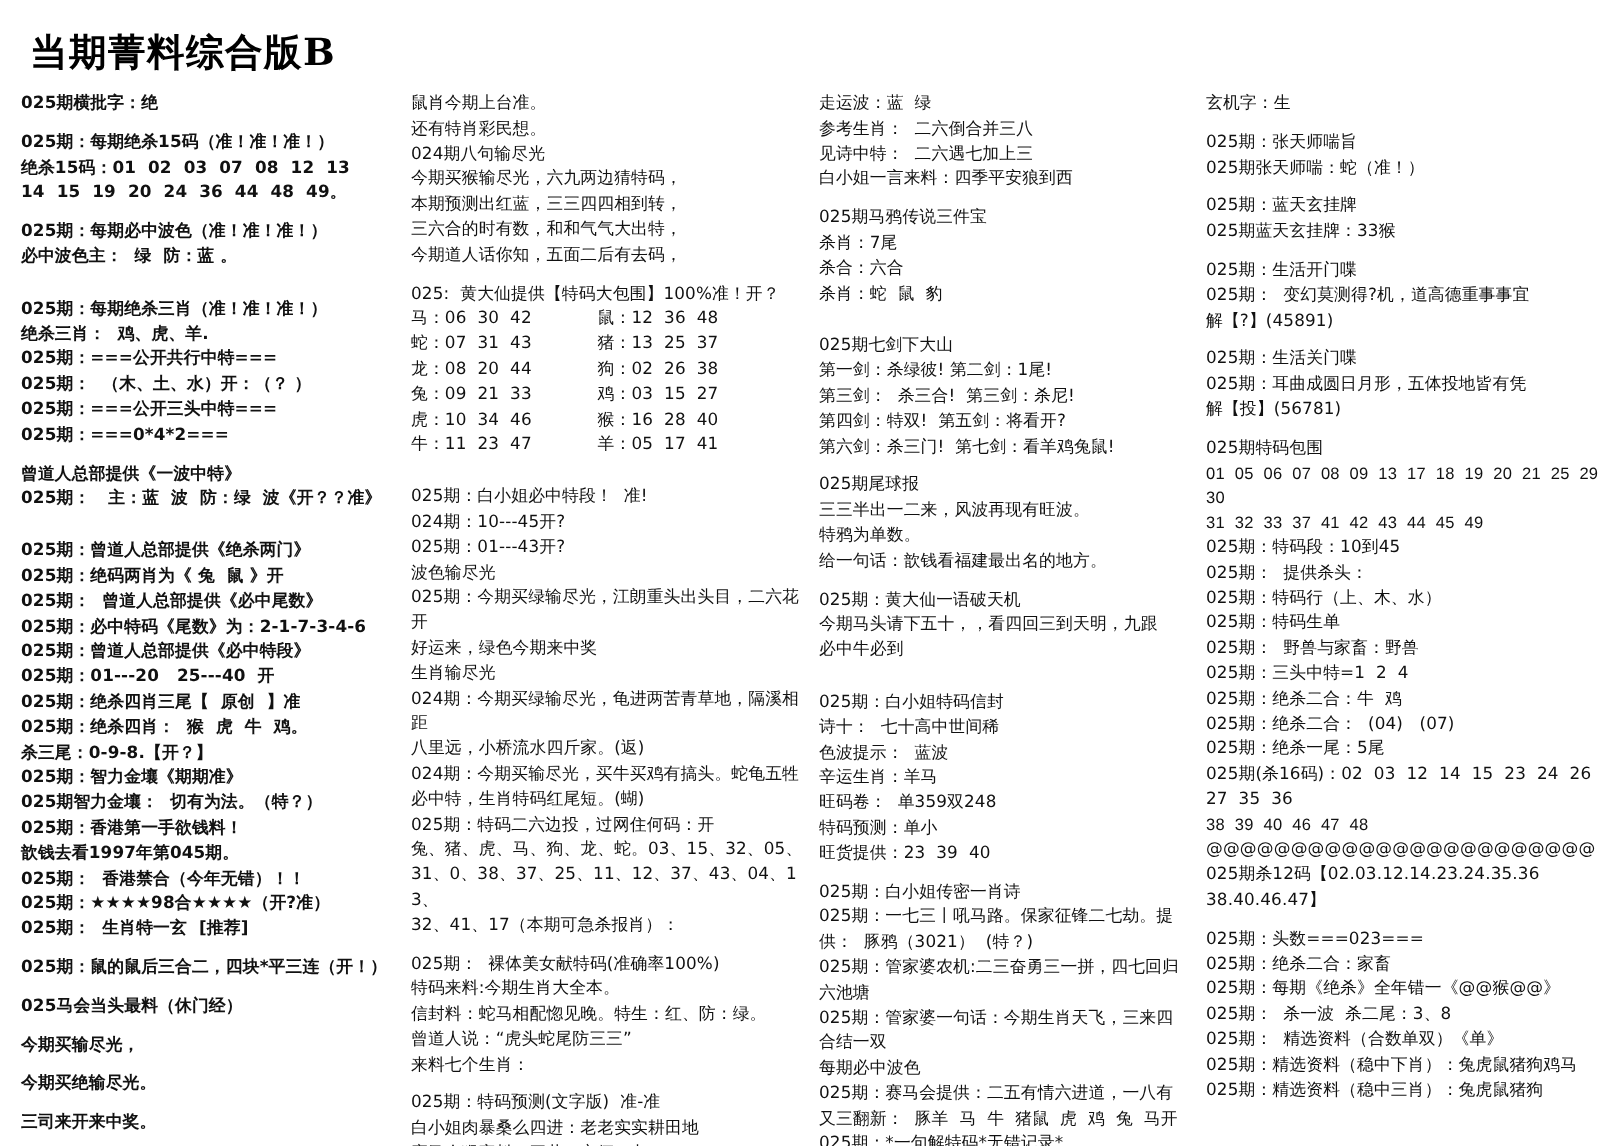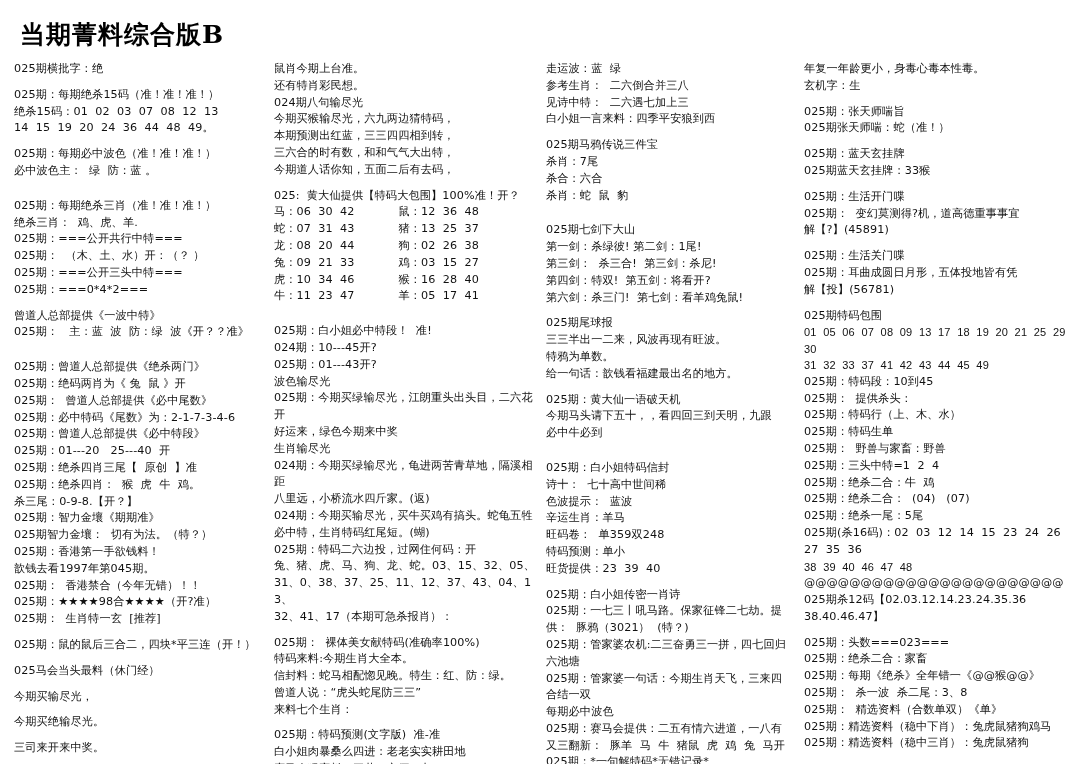--- a/index.html
+++ b/index.html
@@ -29,21 +29,21 @@
     gap:10px;
     align-items:flex-start;
   }
   .col{
     flex:1 1 0;
     min-width:0;
     font-size:11.2px;
     line-height:1.5;
     letter-spacing:0.1px;
   }
-  .col.c1{flex:0 0 250px;}
+  .col.c1{flex:0 0 250px;font-weight:bold;}
   .col.c2{flex:0 0 262px;}
   .col.c3{flex:0 0 248px;}
   .col.c4{flex:1 1 auto;}
   .ln{
     white-space:pre-wrap;
     word-break:break-all;
     margin:0;
   }
   .gap{height:9px;}
   .mono{font-family:Liberation Sans, sans-serif;font-size:11px;letter-spacing:0.2px;}
@@ -191,21 +191,20 @@
         <p class="ln">025期：管家婆农机:二三奋勇三一拼，四七回归</p>
         <p class="ln">六池塘</p>
         <p class="ln">025期：管家婆一句话：今期生肖天飞，三来四</p>
         <p class="ln">合结一双</p>
         <p class="ln">每期必中波色</p>
         <p class="ln">025期：赛马会提供：二五有情六进道，一八有</p>
         <p class="ln">又三翻新：  豚羊  马  牛  猪鼠  虎  鸡  兔  马开</p>
         <p class="ln">025期：*一句解特码*无错记录*</p>
       </div>
     <div class="col c4" id="col3">
-        <p class="ln">年复一年龄更小，身毒心毒本性毒。</p>
         <p class="ln">玄机字：生</p>
         <div class="gap"></div>
         <p class="ln">025期：张天师喘旨</p>
         <p class="ln">025期张天师喘：蛇（准！）</p>
         <div class="gap"></div>
         <p class="ln">025期：蓝天玄挂牌</p>
         <p class="ln">025期蓝天玄挂牌：33猴</p>
         <div class="gap"></div>
         <p class="ln">025期：生活开门喋</p>
         <p class="ln">025期：  变幻莫测得?机，道高德重事事宜</p>

